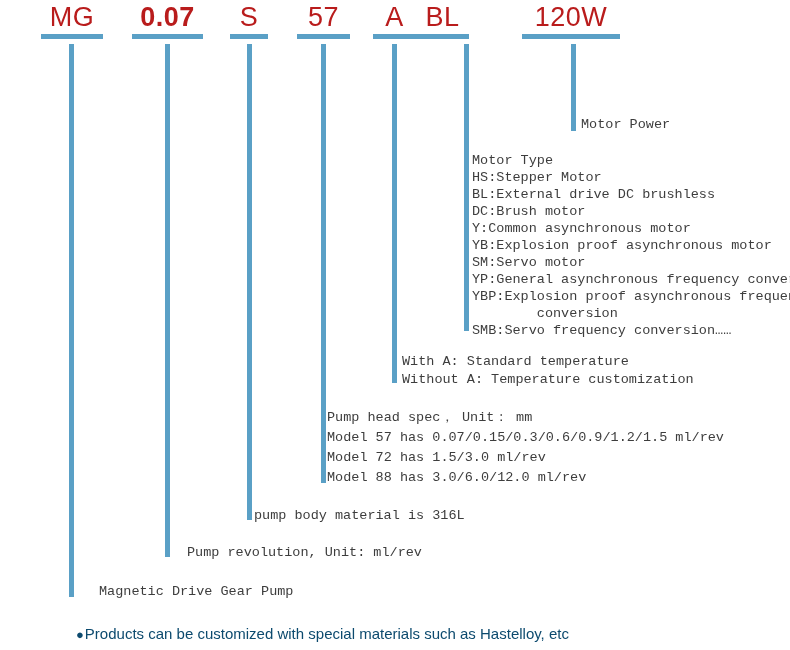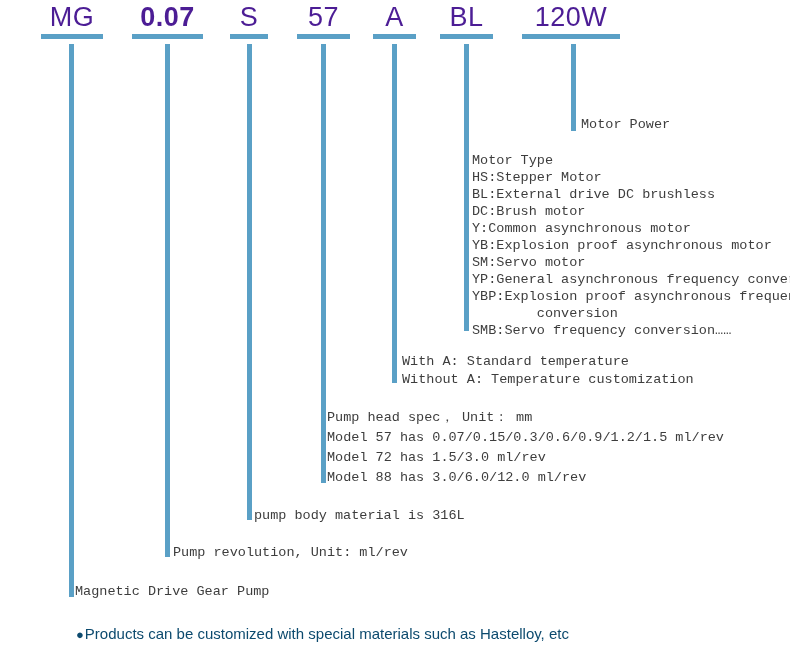--- a/index.html
+++ b/index.html
@@ -13,21 +13,21 @@
     width: 790px;
     height: 650px;
     background: #ffffff;
     overflow: hidden;
   }
   
   .seg {
     position: absolute;
     top: 3px;
     text-align: center;
-    color: #4c1d95;
+    color: #b91c1c;
     font-size: 27px;
   }
   .seg .code {
     display: block;
     line-height: 29px;
     letter-spacing: 0.5px;
     white-space: nowrap;
   }
   .seg .bar {
     display: block;
@@ -82,21 +82,21 @@
     <span class="bar"></span>
   </div>
   <div class="seg" style="left:297px;width:53px;">
     <span class="code">57</span>
     <span class="bar"></span>
   </div>
   <div class="seg" style="left:373px;width:43px;">
     <span class="code">A</span>
     <span class="bar"></span>
   </div>
-  <div class="seg" style="left:440px;width:53px;">
+  <div class="seg" style="left:416px;width:53px;">
     <span class="code">BL</span>
     <span class="bar"></span>
   </div>
   <div class="seg" style="left:522px;width:98px;">
     <span class="code">120W</span>
     <span class="bar"></span>
   </div>
 
   <div class="vline" style="left:69px;height:553px;"></div>
   <div class="vline" style="left:165px;height:513px;"></div>
@@ -123,21 +123,21 @@
   <div class="label lh18" style="left:402px;top:353px;">With A: Standard temperature
 Without A: Temperature customization</div>
 
   <div class="label lh20" style="left:327px;top:408px;">Pump head spec， Unit： mm
 Model 57 has 0.07/0.15/0.3/0.6/0.9/1.2/1.5 ml/rev
 Model 72 has 1.5/3.0 ml/rev
 Model 88 has 3.0/6.0/12.0 ml/rev</div>
 
   <div class="label" style="left:254px;top:507px;">pump body material is 316L</div>
 
-  <div class="label" style="left:173px;top:544px;">Pump revolution, Unit: ml/rev</div>
+  <div class="label" style="left:187px;top:544px;">Pump revolution, Unit: ml/rev</div>
 
-  <div class="label" style="left:75px;top:583px;">Magnetic Drive Gear Pump</div>
+  <div class="label" style="left:75px;top:583px;padding-left:24px;">Magnetic Drive Gear Pump</div>
 
   <div class="footnote">
     <span class="bullet">●</span><span>Products can be customized with special materials such as Hastelloy, etc</span>
   </div>
 
 </div>
 
 </body></html>

